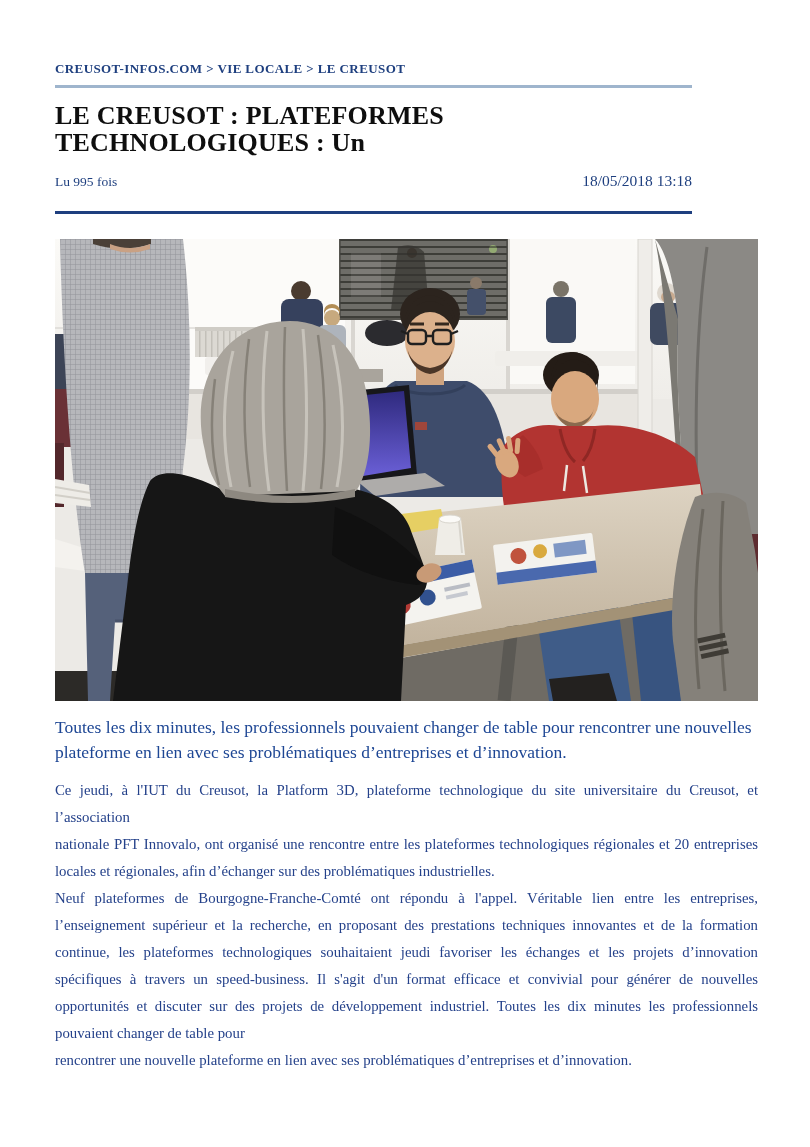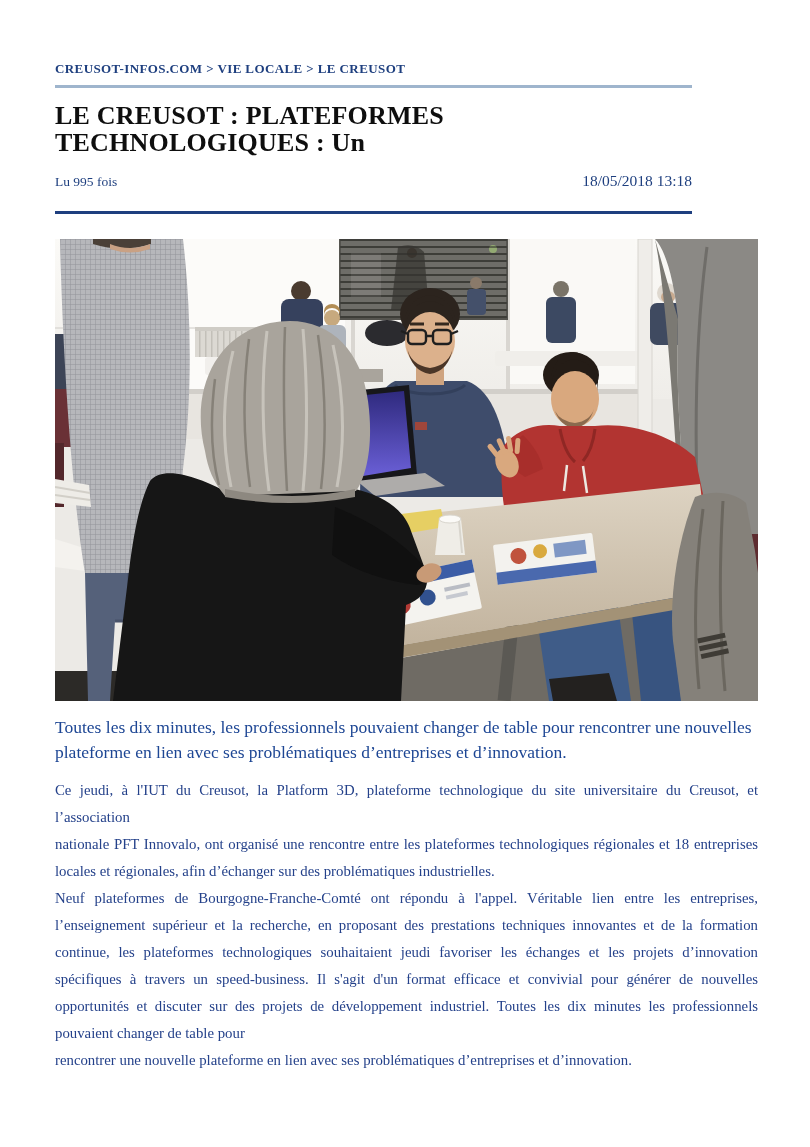--- a/index.html
+++ b/index.html
@@ -280,18 +280,18 @@
         </g>
         <path d="M170,250 q70,14 130,0 l0,8 q-65,12 -130,0 z" fill="#8d8880"></path>
       </g>
     </svg>
   </figure>
 
   <p class="lead">Toutes les dix minutes, les professionnels pouvaient changer de table pour rencontrer une nouvelles plateforme en lien avec ses problématiques d’entreprises et d’innovation.</p>
 
   <div class="body-text">
     <p>Ce jeudi, à l'IUT du Creusot, la Platform 3D, plateforme technologique du site universitaire du Creusot, et l’association</p>
-    <p>nationale PFT Innovalo, ont organisé une rencontre entre les plateformes technologiques régionales et 18 entreprises locales et régionales, afin d’échanger sur des problématiques industrielles.</p>
+    <p>nationale PFT Innovalo, ont organisé une rencontre entre les plateformes technologiques régionales et 20 entreprises locales et régionales, afin d’échanger sur des problématiques industrielles.</p>
     <p>Neuf plateformes de Bourgogne-Franche-Comté ont répondu à l'appel. Véritable lien entre les entreprises, l’enseignement supérieur et la recherche, en proposant des prestations techniques innovantes et de la formation continue, les plateformes technologiques souhaitaient jeudi favoriser les échanges et les projets d’innovation spécifiques à travers un speed-business. Il s'agit d'un format efficace et convivial pour générer de nouvelles opportunités et discuter sur des projets de développement industriel. Toutes les dix minutes les professionnels pouvaient changer de table pour</p>
     <p>rencontrer une nouvelle plateforme en lien avec ses problématiques d’entreprises et d’innovation.</p>
   </div>
 
 </div>
 
 </body></html>

